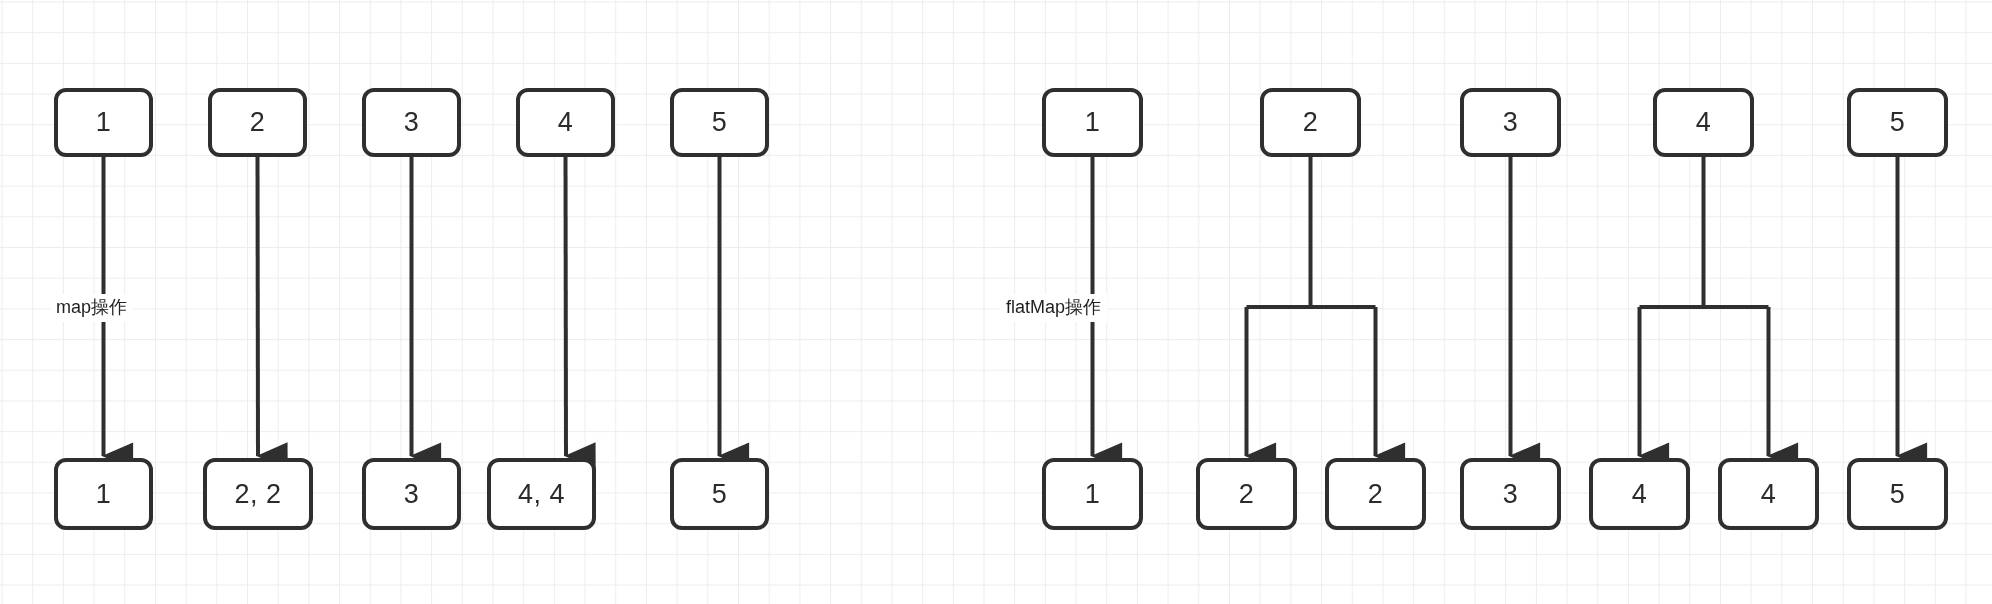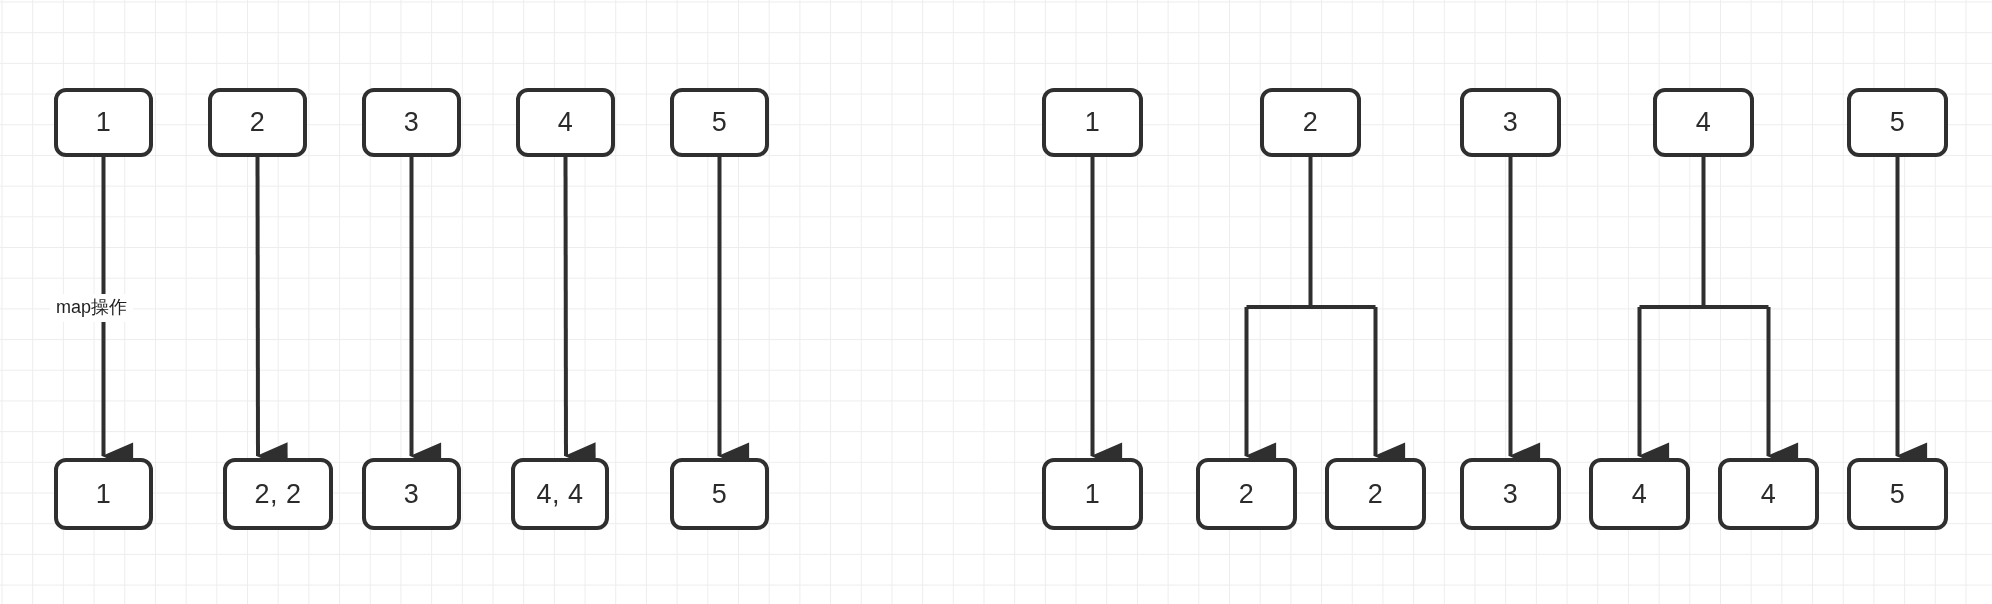--- a/index.html
+++ b/index.html
@@ -89,34 +89,35 @@
       </g>
   </svg>
 
   <div id="nodes-layer">
       <div class="node" style="left: 54px; top: 88px; width: 99px; height: 69px;">1</div>
       <div class="node" style="left: 208px; top: 88px; width: 99px; height: 69px;">2</div>
       <div class="node" style="left: 362px; top: 88px; width: 99px; height: 69px;">3</div>
       <div class="node" style="left: 516px; top: 88px; width: 99px; height: 69px;">4</div>
       <div class="node" style="left: 670px; top: 88px; width: 99px; height: 69px;">5</div>
       <div class="node" style="left: 54px; top: 458px; width: 99px; height: 72px;">1</div>
-      <div class="node" style="left: 203px; top: 458px; width: 110px; height: 72px; margin-left: 20px;">2, 2</div>
+      <div class="node" style="left: 203px; top: 458px; width: 110px; height: 72px;">2, 2</div>
       <div class="node" style="left: 362px; top: 458px; width: 99px; height: 72px;">3</div>
-      <div class="node" style="left: 511px; top: 458px; width: 98px; height: 72px; text-align: center;">4, 4</div>
+      <div class="node" style="left: 487px; top: 458px; width: 109px; height: 72px; text-align: center;">4, 4</div>
       <div class="node" style="left: 670px; top: 458px; width: 99px; height: 72px;">5</div>
       <div class="node" style="left: 1042px; top: 88px; width: 101px; height: 69px;">1</div>
       <div class="node" style="left: 1260px; top: 88px; width: 101px; height: 69px;">2</div>
       <div class="node" style="left: 1460px; top: 88px; width: 101px; height: 69px;">3</div>
       <div class="node" style="left: 1653px; top: 88px; width: 101px; height: 69px;">4</div>
       <div class="node" style="left: 1847px; top: 88px; width: 101px; height: 69px;">5</div>
       <div class="node" style="left: 1042px; top: 458px; width: 101px; height: 72px;">1</div>
       <div class="node" style="left: 1196px; top: 458px; width: 101px; height: 72px;">2</div>
       <div class="node" style="left: 1325px; top: 458px; width: 101px; height: 72px;">2</div>
       <div class="node" style="left: 1460px; top: 458px; width: 101px; height: 72px;">3</div>
       <div class="node" style="left: 1589px; top: 458px; width: 101px; height: 72px;">4</div>
       <div class="node" style="left: 1718px; top: 458px; width: 101px; height: 72px;">4</div>
       <div class="node" style="left: 1847px; top: 458px; width: 101px; height: 72px;">5</div>
     </div>
 
   <div class="op-label" style="left:50px; top:294px;">map操作</div>
 
+  <div class="op-label" style="left:1000px; top:294px;">flatMap操作</div>
 
 </div>
 
 </body></html>

